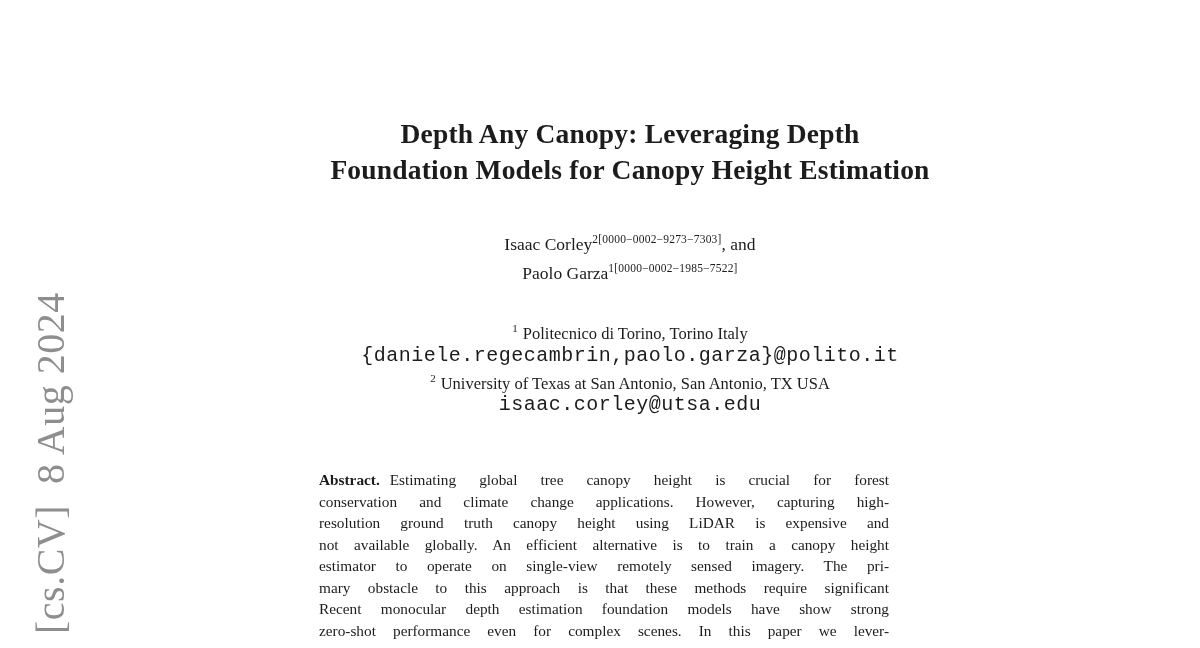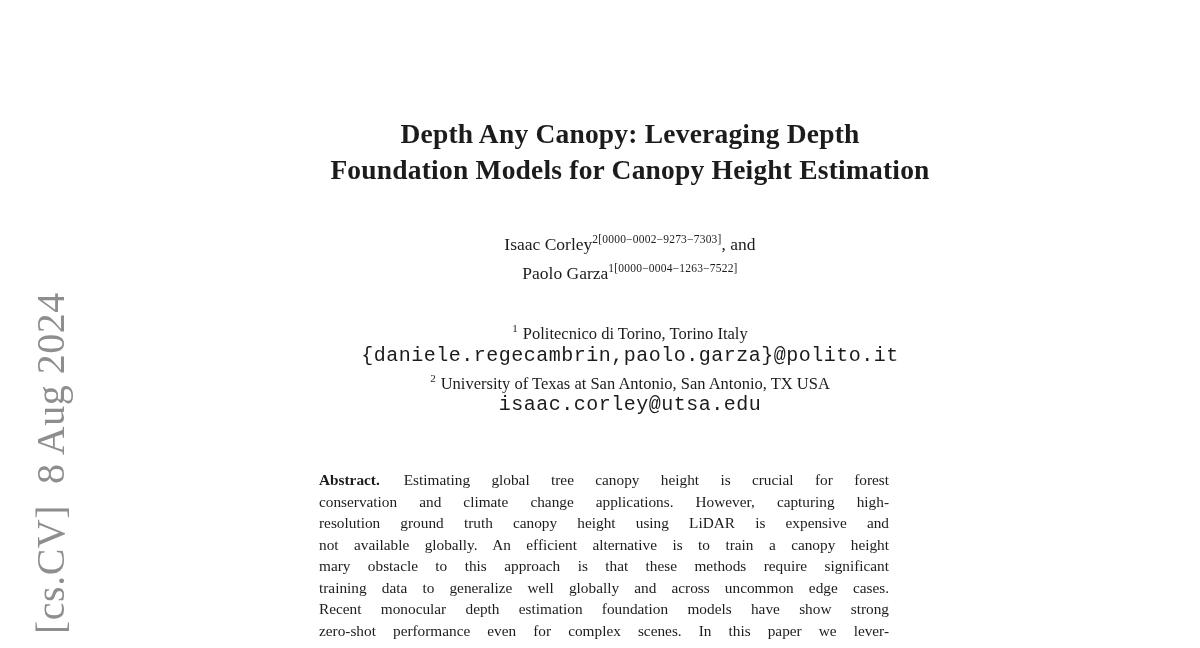--- a/index.html
+++ b/index.html
@@ -47,53 +47,53 @@
   .abs-line {
     height: 21.5px;
     line-height: 21.5px;
     text-align: justify;
     text-align-last: justify;
     white-space: nowrap;
     overflow: visible;
   }
   #abstract-label { font-weight: bold; }
   .abs-first { display: flex; justify-content: center; }
-  .abs-first .abs-rest { flex: 1; margin-left: 24px; text-align: justify; text-align-last: justify; }
+  .abs-first .abs-rest { flex: 1; margin-left: 10px; text-align: justify; text-align-last: justify; }
 </style>
 </head>
 <body>
 
 <div id="page">
 
   <div id="watermark">[cs.CV]  8 Aug 2024</div>
 
   <div id="title-block" class="center-col">
     <div>Depth Any Canopy: Leveraging Depth</div>
     <div>Foundation Models for Canopy Height Estimation</div>
   </div>
 
   <div id="authors-block" class="center-col">
     <div class="author-line"><span>Isaac Corley</span><sup>2[0000−0002−9273−7303]</sup><span>, and</span></div>
-    <div class="author-line"><span>Paolo Garza</span><sup>1[0000−0004−1263−7522]</sup><span></span></div>
+    <div class="author-line"><span>Paolo Garza</span><sup>1[0000−0002−1985−7522]</sup><span></span></div>
   </div>
 
   <div id="affil-block" class="center-col">
     <div class="affil-line"><sup>1</sup><span>Politecnico di Torino, Torino Italy</span></div>
     <div class="email-line">{daniele.regecambrin,paolo.garza}@polito.it</div>
     <div class="affil-line"><sup>2</sup><span>University of Texas at San Antonio, San Antonio, TX USA</span></div>
     <div class="email-line">isaac.corley@utsa.edu</div>
   </div>
 
   <div id="abstract-block">
     <div class="abs-line abs-first">
       <span id="abstract-label">Abstract.</span>
       <span class="abs-rest">Estimating global tree canopy height is crucial for forest</span>
     </div>
     <div class="abs-line">conservation and climate change applications. However, capturing high-</div>
     <div class="abs-line">resolution ground truth canopy height using LiDAR is expensive and</div>
     <div class="abs-line">not available globally. An efficient alternative is to train a canopy height</div>
+    <div class="abs-line">estimator to operate on single-view remotely sensed imagery. The pri-</div>
     <div class="abs-line">mary obstacle to this approach is that these methods require significant</div>
-    <div class="abs-line">training data to generalize well globally and across uncommon edge cases.</div>
     <div class="abs-line">Recent monocular depth estimation foundation models have show strong</div>
     <div class="abs-line">zero-shot performance even for complex scenes. In this paper we lever-</div>
   </div>
 
 </div>
 
 </body></html>

